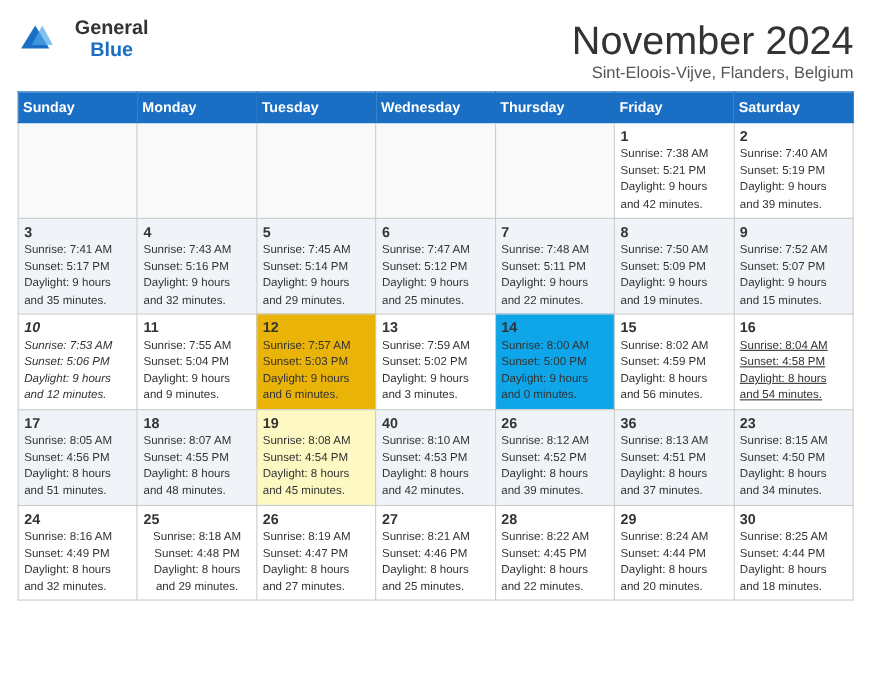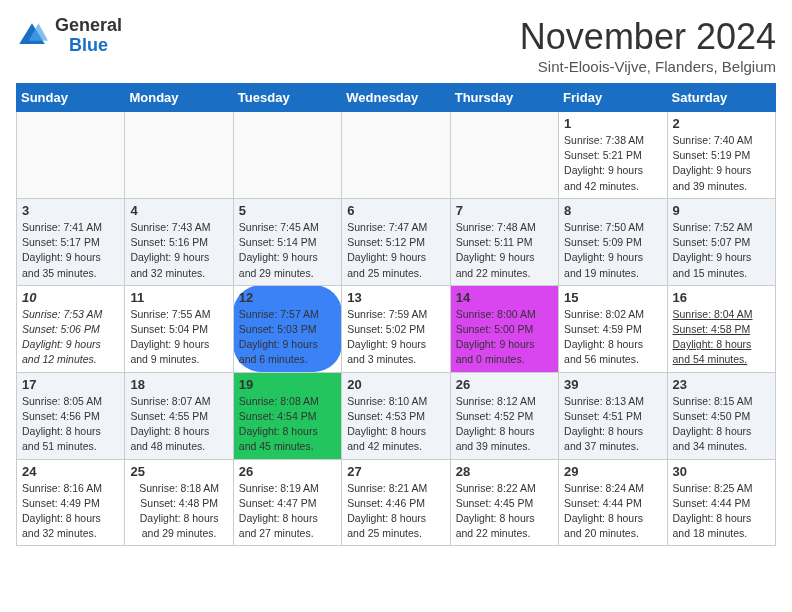--- a/index.html
+++ b/index.html
@@ -12,21 +12,21 @@
     }
     .header {
       display: flex;
       align-items: flex-start;
       justify-content: space-between;
       margin-bottom: 4px;
     }
     .logo {
       display: flex;
       align-items: center;
-      gap: 7px;
+      gap: 20px;
     }
     .logo-text {
       display: flex;
       flex-direction: column;
       line-height: 1.1;
     }
     .logo-general {
       font-size: 18px;
       font-weight: bold;
       color: #333;
@@ -208,35 +208,35 @@
 Daylight: 9 hours
 and 12 minutes.</div>
         </td>
         <td style="background: rgb(255, 255, 255);">
           <span class="day-number">11</span>
           <div class="day-info" style="white-space: pre-line;">Sunrise: 7:55 AM
 Sunset: 5:04 PM
 Daylight: 9 hours
 and 9 minutes.</div>
         </td>
-        <td style="background: #3b82f6; border-radius: 28px;">
+        <td style="background: #eab308;">
           <span class="day-number">12</span>
           <div class="day-info" style="white-space: pre-line;">Sunrise: 7:57 AM
 Sunset: 5:03 PM
 Daylight: 9 hours
 and 6 minutes.</div>
         </td>
         <td style="background: rgb(255, 255, 255);">
           <span class="day-number">13</span>
           <div class="day-info" style="white-space: pre-line;">Sunrise: 7:59 AM
 Sunset: 5:02 PM
 Daylight: 9 hours
 and 3 minutes.</div>
         </td>
-        <td style="background: #d946ef;">
+        <td style="background: #0ea5e9;">
           <span class="day-number">14</span>
           <div class="day-info" style="white-space: pre-line;">Sunrise: 8:00 AM
 Sunset: 5:00 PM
 Daylight: 9 hours
 and 0 minutes.</div>
         </td>
         <td style="background: rgb(255, 255, 255);">
           <span class="day-number">15</span>
           <div class="day-info" style="white-space: pre-line;">Sunrise: 8:02 AM
 Sunset: 4:59 PM
@@ -259,43 +259,43 @@
 Daylight: 8 hours
 and 51 minutes.</div>
         </td>
         <td style="background: rgb(240, 244, 248);">
           <span class="day-number">18</span>
           <div class="day-info" style="white-space: pre-line;">Sunrise: 8:07 AM
 Sunset: 4:55 PM
 Daylight: 8 hours
 and 48 minutes.</div>
         </td>
-        <td style="background: #22c55e;">
+        <td style="background: #fef9c3;">
           <span class="day-number">19</span>
           <div class="day-info" style="white-space: pre-line;">Sunrise: 8:08 AM
 Sunset: 4:54 PM
 Daylight: 8 hours
 and 45 minutes.</div>
         </td>
         <td style="background: rgb(240, 244, 248);">
-          <span class="day-number">20</span>
+          <span class="day-number">40</span>
           <div class="day-info" style="white-space: pre-line;">Sunrise: 8:10 AM
 Sunset: 4:53 PM
 Daylight: 8 hours
 and 42 minutes.</div>
         </td>
         <td style="background: rgb(240, 244, 248);">
           <span class="day-number">26</span>
           <div class="day-info" style="white-space: pre-line;">Sunrise: 8:12 AM
 Sunset: 4:52 PM
 Daylight: 8 hours
 and 39 minutes.</div>
         </td>
         <td style="background: rgb(240, 244, 248);">
-          <span class="day-number">39</span>
+          <span class="day-number">36</span>
           <div class="day-info" style="white-space: pre-line;">Sunrise: 8:13 AM
 Sunset: 4:51 PM
 Daylight: 8 hours
 and 37 minutes.</div>
         </td>
         <td style="background: rgb(240, 244, 248);">
           <span class="day-number">23</span>
           <div class="day-info" style="white-space: pre-line;">Sunrise: 8:15 AM
 Sunset: 4:50 PM
 Daylight: 8 hours

